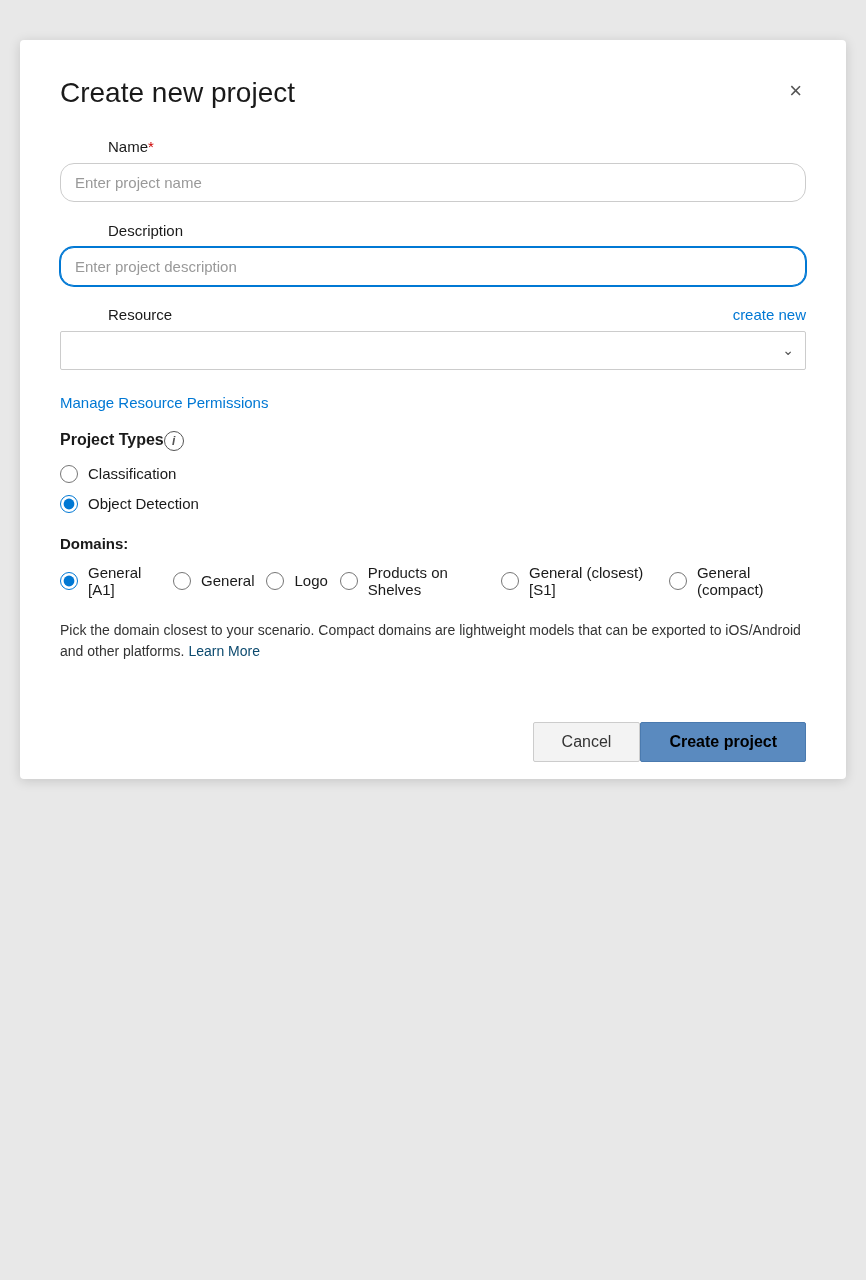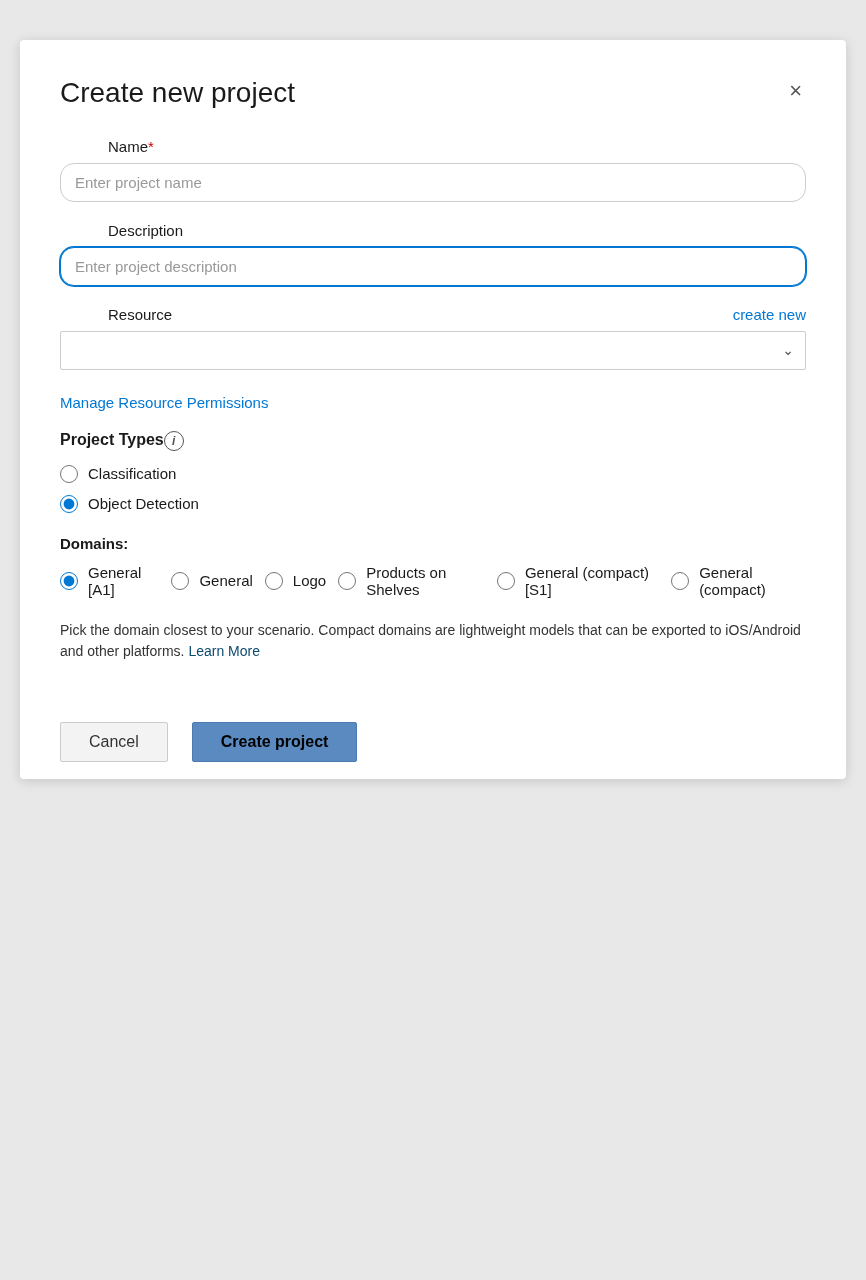--- a/index.html
+++ b/index.html
@@ -231,21 +231,22 @@
     }
 
     .learn-more-link {
       color: #0c4a6e;
       text-decoration: none;
       cursor: pointer;
     }
 
     .modal-footer {
       display: flex;
-      gap: 24px;
+      justify-content: flex-end;
+      gap: 0;
       margin-top: 20px;
     }
 
     .btn-cancel {
       background: #f3f3f3;
       border: 1px solid #ccc;
       border-radius: 2px;
       padding: 10px 28px;
       font-size: 16px;
       color: #333;
@@ -333,21 +334,21 @@
         <label class="radio-item">
           <input class="radio-input" type="radio" name="domain" value="logo" style="">
           <span class="radio-label">Logo</span>
         </label>
         <label class="radio-item">
           <input class="radio-input" type="radio" name="domain" value="products_on_shelves" style="">
           <span class="radio-label">Products on Shelves</span>
         </label>
         <label class="radio-item">
           <input class="radio-input" type="radio" name="domain" value="general_compact_s1" style="">
-          <span class="radio-label">General (compact) [S1]</span>
+          <span class="radio-label">General (closest) [S1]</span>
         </label>
         <label class="radio-item">
           <input class="radio-input" type="radio" name="domain" value="general_compact" style="">
           <span class="radio-label">General (compact)</span>
         </label>
       </div>
     </div>
 
     <p class="description-text">
       <span>Pick the domain closest to your scenario. Compact domains are lightweight models that can be exported to iOS/Android and other platforms.</span>

